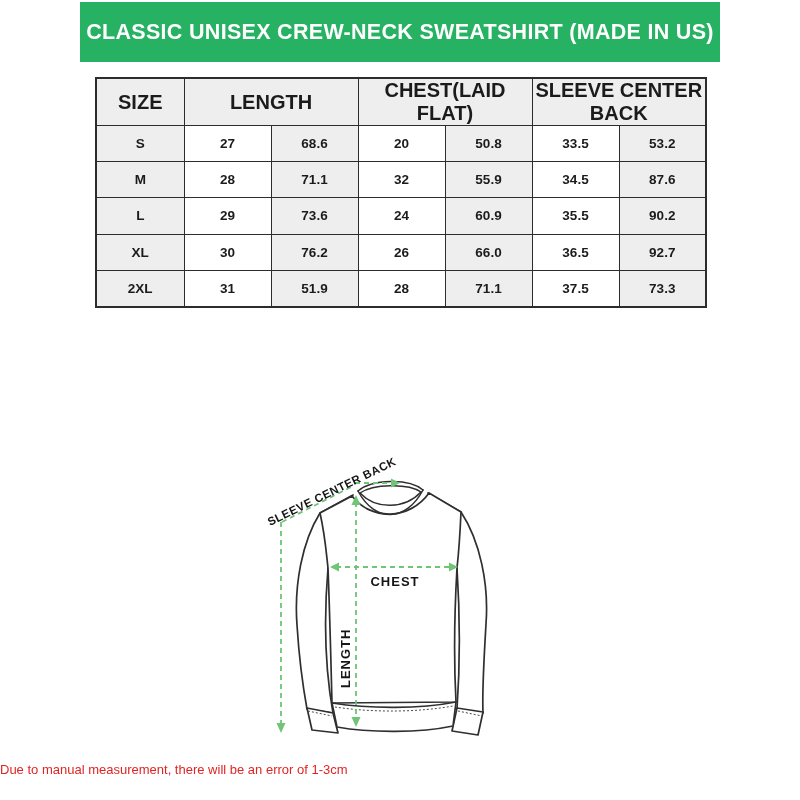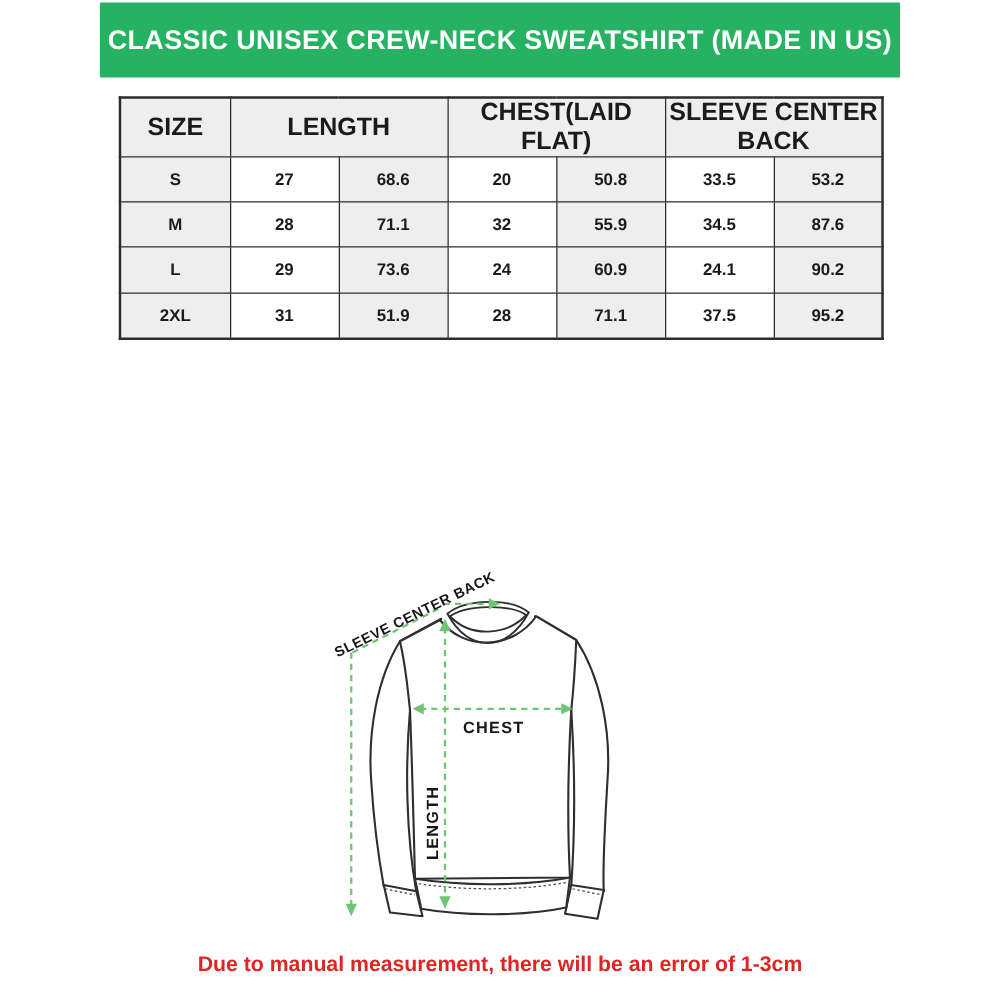--- a/index.html
+++ b/index.html
@@ -26,22 +26,22 @@
   table.size-chart td.gray { background:var(--cell-gray,#eeeeee); }
   table.size-chart td.group { font-size:20px; }
   .diagram-wrap { position:absolute; left:240px; top:450px; width:320px; height:300px; }
   .mline { stroke:var(--measure-green,#6fc475); stroke-width:1.8; fill:none; stroke-dasharray:5 4; }
   .mhead { fill:var(--measure-green,#6fc475); stroke:none; }
   .garment { stroke:#2f2f2f; stroke-width:1.7; fill:#ffffff; stroke-linejoin:round; stroke-linecap:round; }
   .garmentline { stroke:#2f2f2f; stroke-width:1.5; fill:none; stroke-linecap:round; }
   .stitch { stroke:#4a4a4a; stroke-width:1; fill:none; stroke-dasharray:2 2; }
   .dlabel { font-family:"Liberation Sans",sans-serif; font-weight:bold; fill:#161616; }
   .footer-note {
-    position:absolute; left:0; top:762px; width:800px; text-align:center;
-    color:var(--note-red,#e02424); font-weight:bold; font-size:17px;
+    position:absolute; left:0; top:762px; width:800px; text-align:left;
+    color:var(--note-red,#e02424); font-weight:normal; font-size:13px;
   }
 </style>
 </head>
 <body>
 
 <div class="page">
 
   <div class="banner">
     <span>CLASSIC UNISEX CREW-NECK SWEATSHIRT (MADE IN US)</span>
   </div>
@@ -80,31 +80,40 @@
           <td class="gray">55.9</td>
           <td class="">34.5</td>
           <td class="gray">87.6</td>
         </tr>
         <tr>
           <td class="gray">L</td>
           <td class="">29</td>
           <td class="gray">73.6</td>
           <td class="">24</td>
           <td class="gray">60.9</td>
-          <td class="">24.1</td>
+          <td class="">35.5</td>
           <td class="gray">90.2</td>
+        </tr>
+        <tr>
+          <td class="gray">XL</td>
+          <td class="">30</td>
+          <td class="gray">76.2</td>
+          <td class="">26</td>
+          <td class="gray">66.0</td>
+          <td class="">36.5</td>
+          <td class="gray">92.7</td>
         </tr>
         <tr>
           <td class="gray">2XL</td>
           <td class="">31</td>
           <td class="gray">51.9</td>
           <td class="">28</td>
           <td class="gray">71.1</td>
           <td class="">37.5</td>
-          <td class="gray">95.2</td>
+          <td class="gray">73.3</td>
         </tr>
       </tbody>
   </table>
 
   <div class="diagram-wrap">
     <svg width="320" height="300" viewBox="0 0 320 300">
 
       <path class="garment" d="M 113,45 L 80,63 C 62,92 54,135 57,175 C 59,207 63,237 67,259 L 93,263 C 85,218 84,165 88,118 C 89,95 97,68 113,45 Z"></path>
       <path class="garment" d="M 188,43 L 221,62 C 240,91 249,134 246,174 C 244,208 242,240 243,263 L 217,259 C 220,216 220,165 217,118 C 216,95 203,66 188,43 Z"></path>
 

